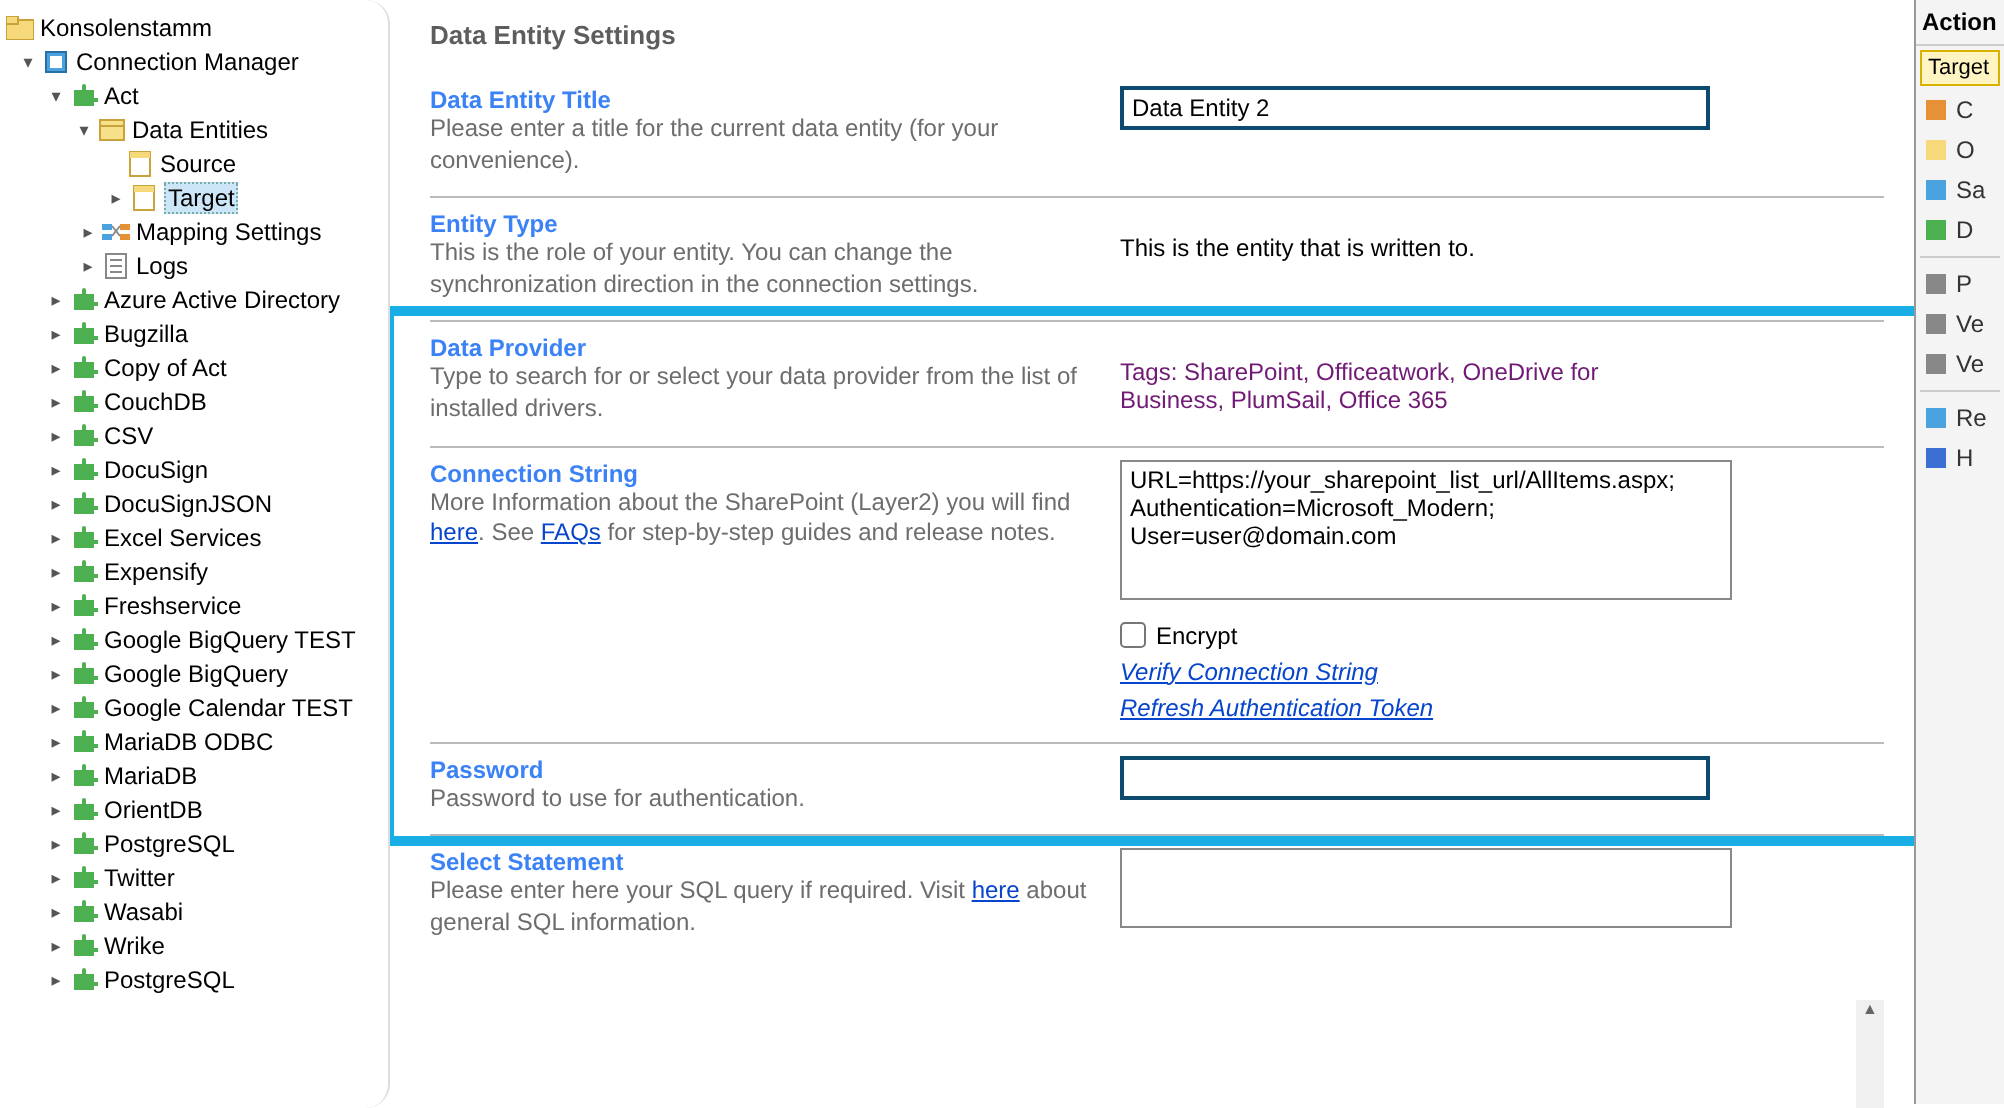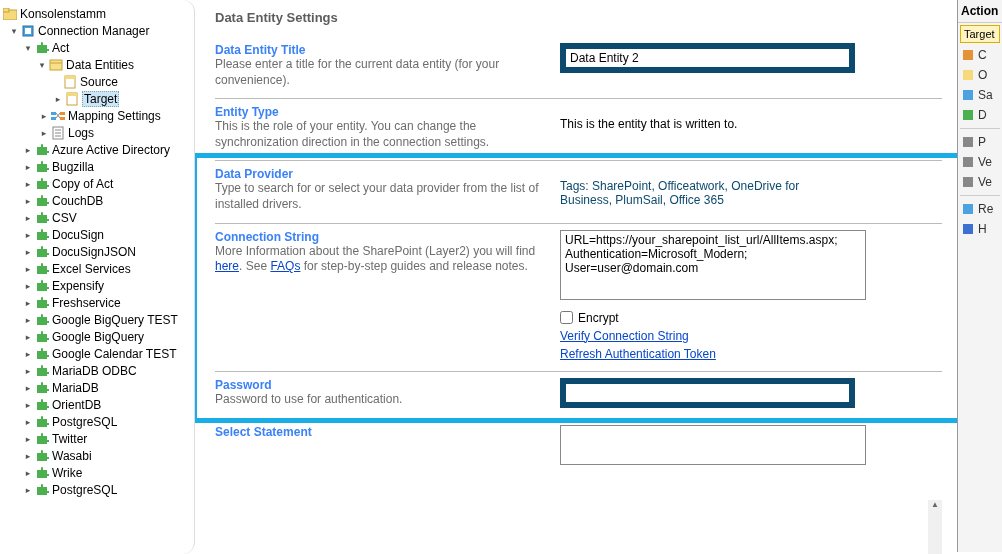--- a/index.html
+++ b/index.html
@@ -12,28 +12,28 @@
 .selected { background: #cde6f7; border: 1px dotted #7aa; padding: 0 1px; }
 .folder-icon svg, .conn-icon svg, .puzzle-icon svg, .box-icon svg, .sheet-icon svg, .map-icon svg, .log-icon svg { display:block; }
 .main-panel { flex: 1; background: #fff; position: relative; padding: 10px 15px 0 20px; overflow: hidden; }
 .main-title { font-weight: bold; color: #5d5d5d; font-size: 13px; margin-bottom: 12px; }
 .section { display: flex; padding: 6px 0 10px 0; border-top: 1px solid #bbb; }
 .section.first { border-top: none; }
 .section-left { width: 345px; padding-right: 10px; }
 .section-label { font-weight: bold; color: #3b82f6; }
 .section-desc { color: #6d6d6d; line-height: 1.3; }
 .section-right { flex: 1; }
-input[type=text].field { width: 295px; padding: 2px 4px; border: 6px solid #0c4a6e; }
+input[type=text].field { width: 295px; padding: 2px 4px; border: 2px solid #0c4a6e; }
 select.field { width: 295px; padding: 1px 2px; border: 1px solid #888; background: #fff; }
 textarea.field { width: 306px; height: 70px; padding: 2px 4px; border: 1px solid #888; resize: none; font-family: inherit; }
-.tags { color: #0c4a6e; margin-top: 12px; width: 280px; }
+.tags { color: #701a75; margin-top: 12px; width: 280px; }
 .readonly-txt { color: #000; }
 a.link { color: #0645cc; text-decoration: underline; cursor: pointer; }
 .cb-row { margin-top: 8px; display: flex; align-items: center; gap: 5px; }
-.link-row { margin-top: 4px; }
+.link-row { margin-top: 4px; font-style: italic; }
 .highlight-box { position: absolute; left: -3px; top: 153px; width: 772px; height: 270px; border: 5px solid #19aee6; pointer-events: none; }
 .right-panel { width: 45px; height: 552px; border-left: 1px solid #999; background: #f4f4f4; overflow:hidden; }
 .right-header { font-weight: bold; padding: 4px 3px; background: #f4f4f4; border-bottom: 1px solid #ccc; }
 .tab-btn { background: #fff4c2; border: 1px solid #d9b100; padding: 2px 3px; margin: 2px; font-size: 11px; }
 .ritem { display: flex; align-items: center; gap: 3px; padding: 3px 3px; color: #333; }
 .ritem .ic { width: 14px; height: 14px; display: inline-flex; align-items:center; justify-content:center;}
 .sep { height: 1px; background: #ccc; margin: 3px 2px; }
 .scroll-gutter { position: absolute; right: 0; top: 270px; width: 14px; height: 82px; background: #f0f0f0; display:flex; flex-direction:column; justify-content:space-between; align-items:center; }
 .scroll-gutter .arr { font-size: 8px; color: #666; }
 </style>
@@ -379,20 +379,23 @@
       <div class="section-desc">Password to use for authentication.</div>
     </div>
     <div class="section-right">
       <input type="text" class="field" style="">
     </div>
   </div>
 
   <div class="section" style="border-bottom:none">
     <div class="section-left">
       <div class="section-label">Select Statement</div>
+      <div class="section-desc">
+        <span>Please enter here your SQL query if required. Visit </span><a class="link">here</a><span> about general SQL information.</span>
+      </div>
     </div>
     <div class="section-right">
       <textarea class="field" style="height: 40px;"></textarea>
     </div>
   </div>
 
   <div class="highlight-box"></div>
 </div>
 
 <div class="right-panel">

